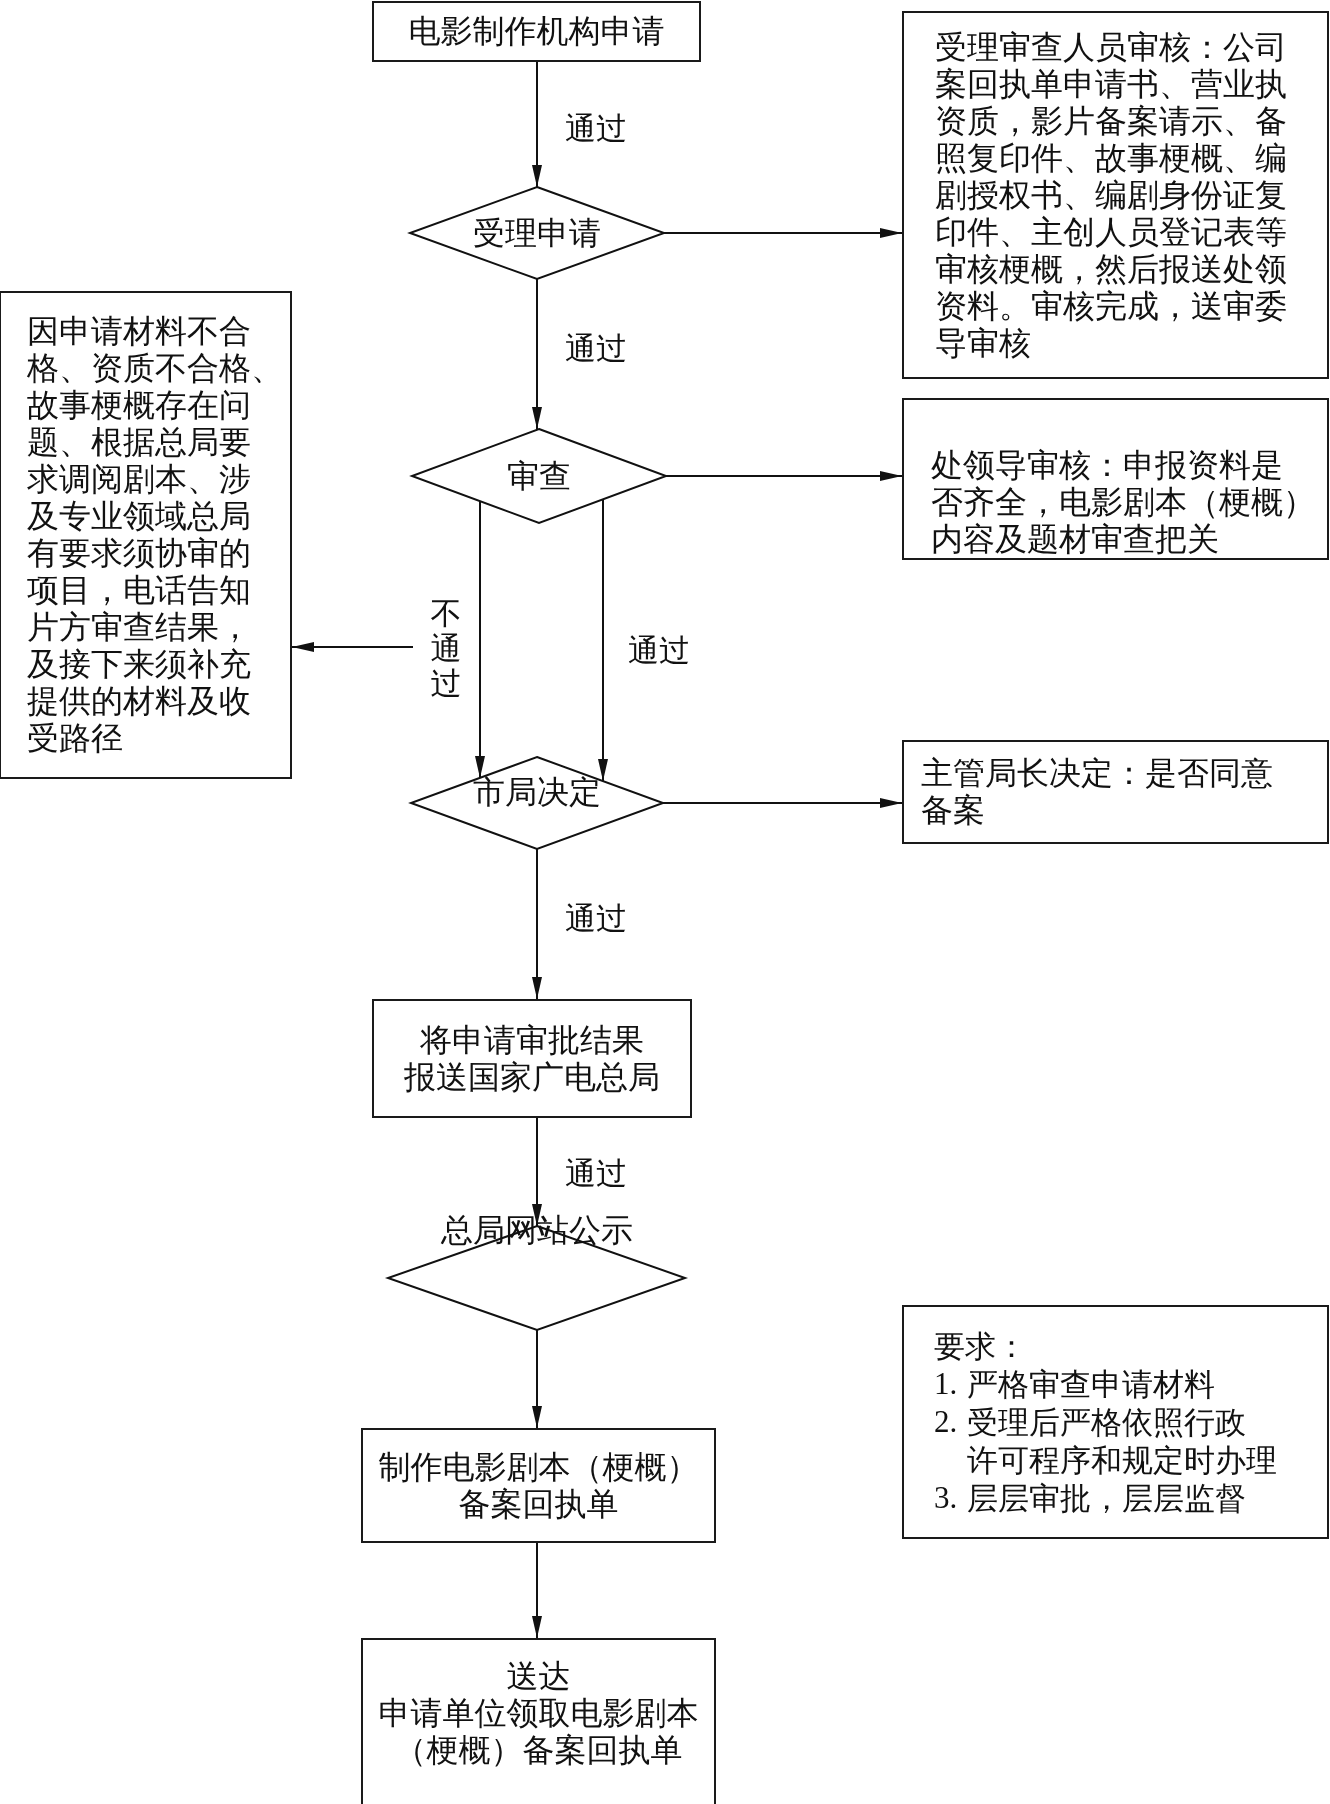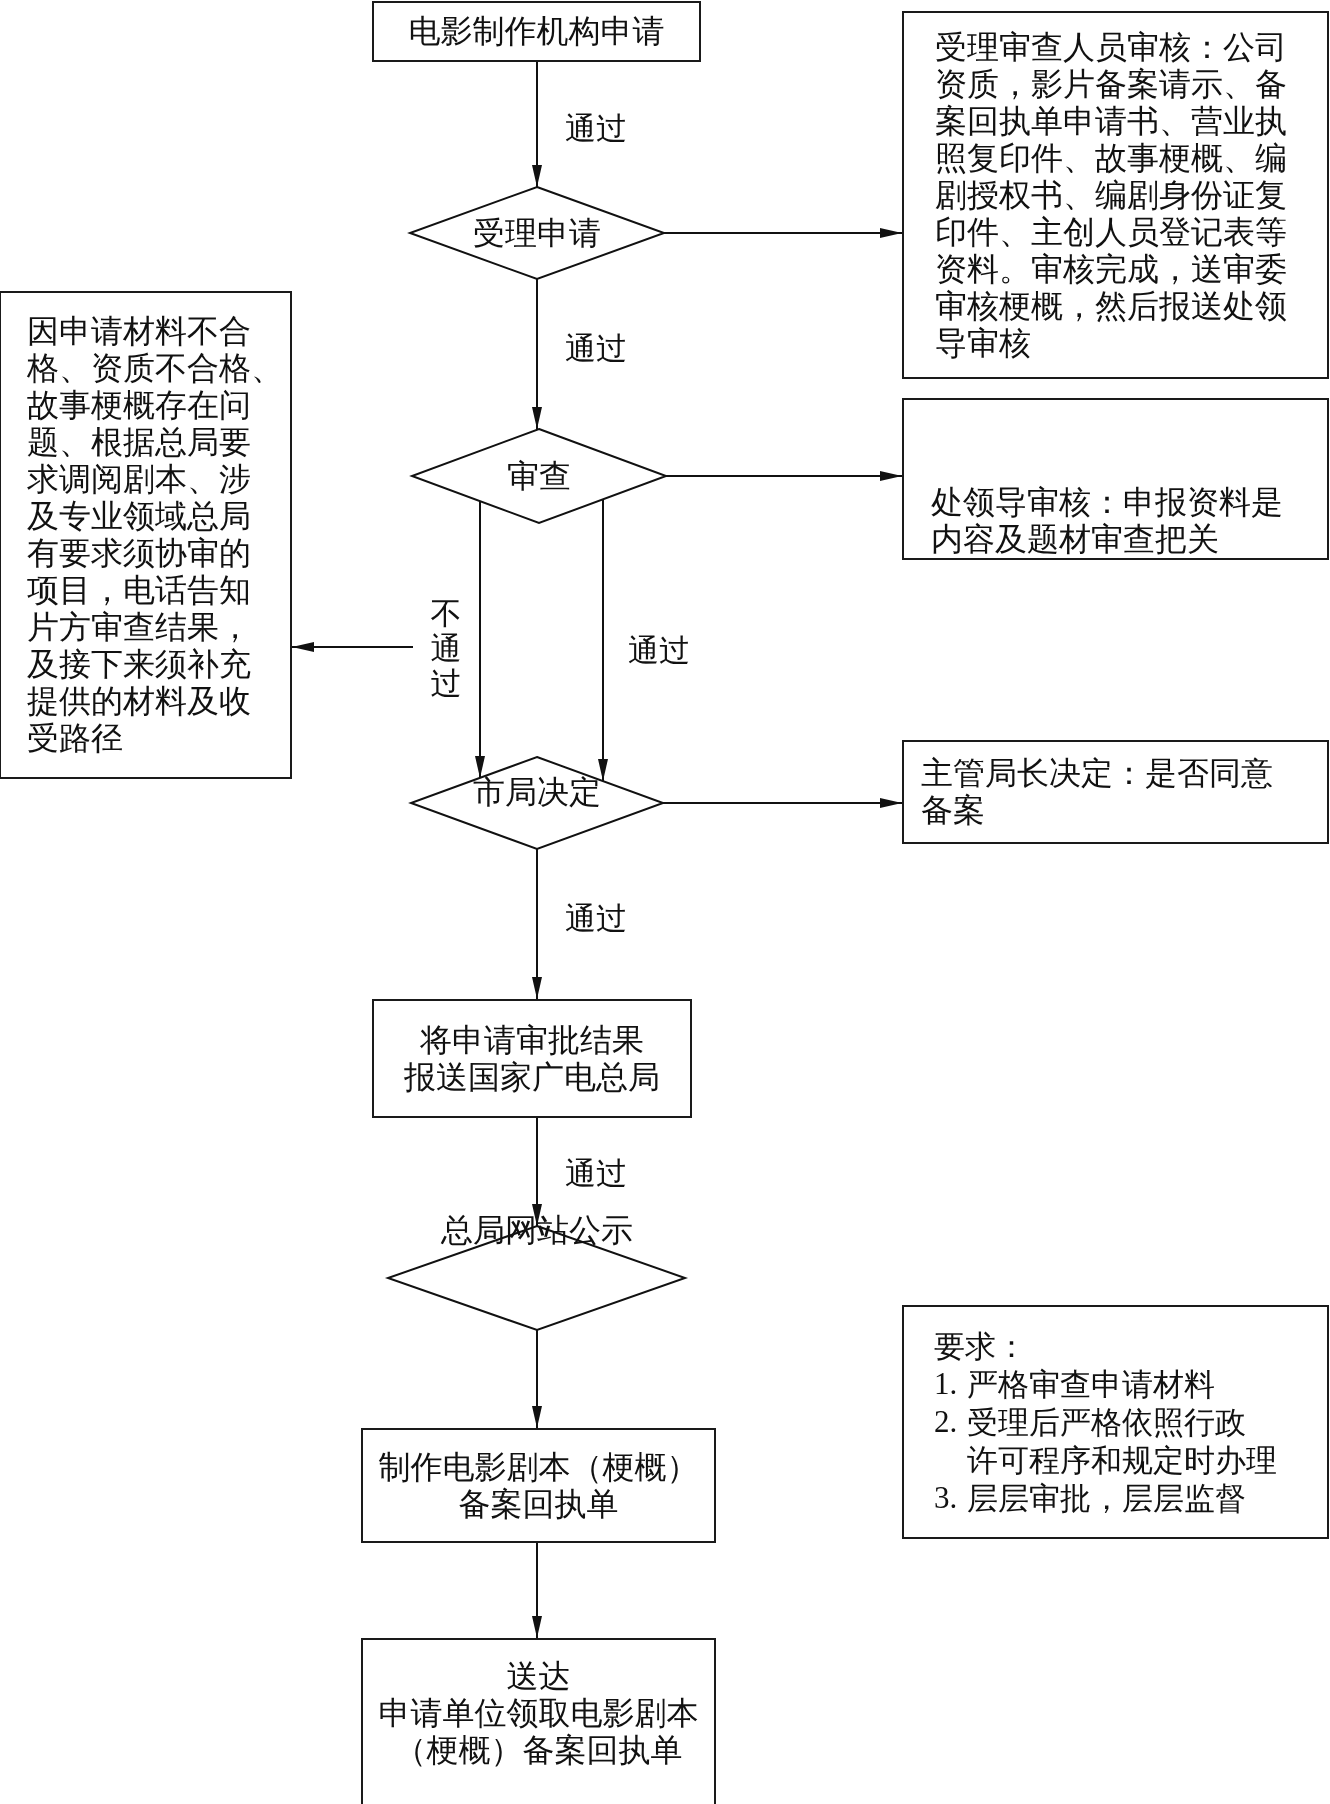--- a/index.html
+++ b/index.html
@@ -74,32 +74,33 @@
   <span class="ln">（梗概）备案回执单</span>
 </div>
 
 <div class="dlabel" style="left:537px; top:233px;">受理申请</div>
 <div class="dlabel" style="left:539px; top:476px;">审查</div>
 <div class="dlabel" style="left:537px; top:792px;">市局决定</div>
 <div class="dlabel" style="left:537px; top:1230px;">总局网站公示</div>
 
 <div class="box left" style="left:902px; top:11px; width:427px; height:368px; padding-left:31px;">
   <span class="ln">受理审查人员审核：公司</span>
+  <span class="ln">案回执单申请书、营业执</span>
   <span class="ln">资质，影片备案请示、备</span>
-  <span class="ln">案回执单申请书、营业执</span>
   <span class="ln">照复印件、故事梗概、编</span>
   <span class="ln">剧授权书、编剧身份证复</span>
   <span class="ln">印件、主创人员登记表等</span>
+  <span class="ln">审核梗概，然后报送处领</span>
   <span class="ln">资料。审核完成，送审委</span>
-  <span class="ln">审核梗概，然后报送处领</span>
   <span class="ln">导审核</span>
 </div>
 
 <div class="box left" style="left:902px; top:398px; width:427px; height:162px; padding-left:27px;justify-content:flex-end;">
   <span class="ln">处领导审核：申报资料是</span>
+  <span class="ln">否齐全，电影剧本（梗概）</span>
   <span class="ln">内容及题材审查把关</span>
 </div>
 
 <div class="box left" style="left:902px; top:740px; width:427px; height:104px; padding-left:17px;">
   <span class="ln">主管局长决定：是否同意</span>
   <span class="ln">备案</span>
 </div>
 
 <div class="box left" style="left:-1px; top:291px; width:293px; height:488px; padding-left:26px;">
   <span class="ln">因申请材料不合</span>

